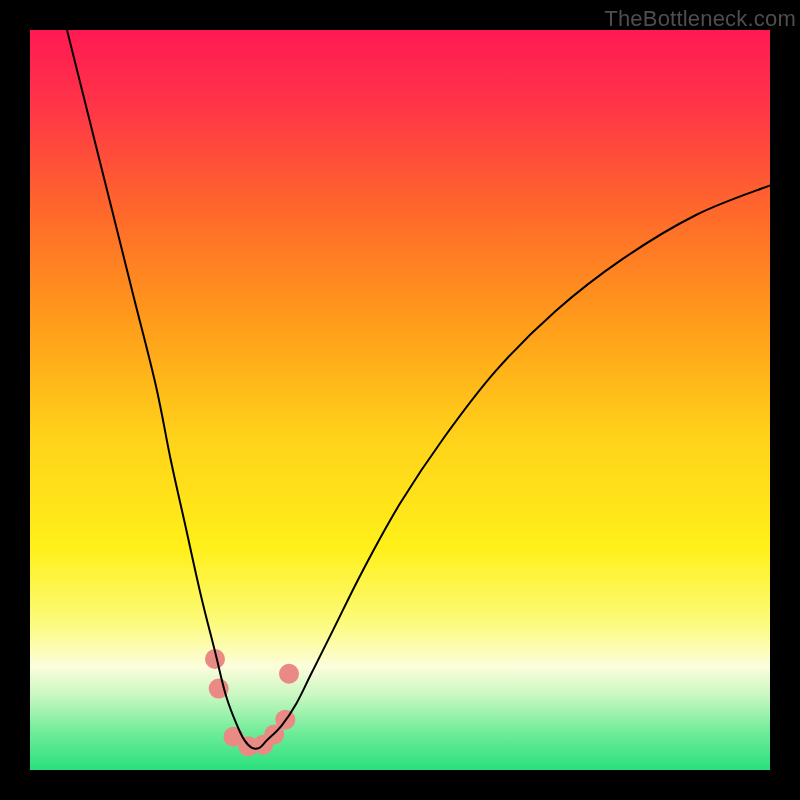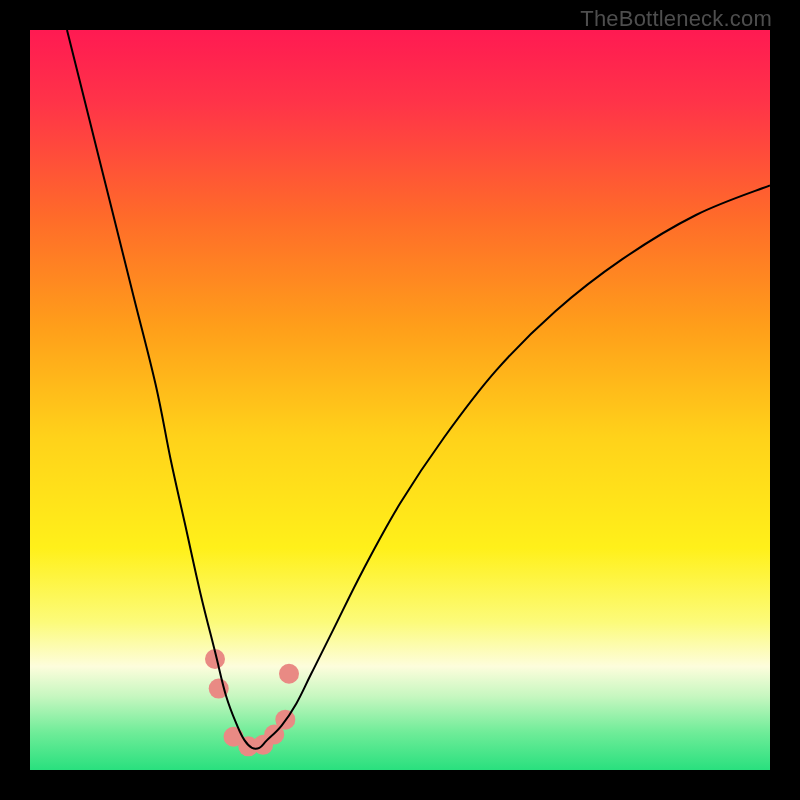--- a/index.html
+++ b/index.html
@@ -23,21 +23,21 @@
     position: absolute;
     top: 30px;
     left: 30px;
     width: 740px;
     height: 740px;
     overflow: hidden;
   }
   .watermark {
     position: absolute;
     top: 6px;
-    right: 28px;
+    right: 4px;
     color: #4e4e4e;
     font-size: 22px;
     font-weight: 500;
     letter-spacing: 0.2px;
     z-index: 5;
   }
   svg { display: block; }
 </style>
 </head>
 <body>

